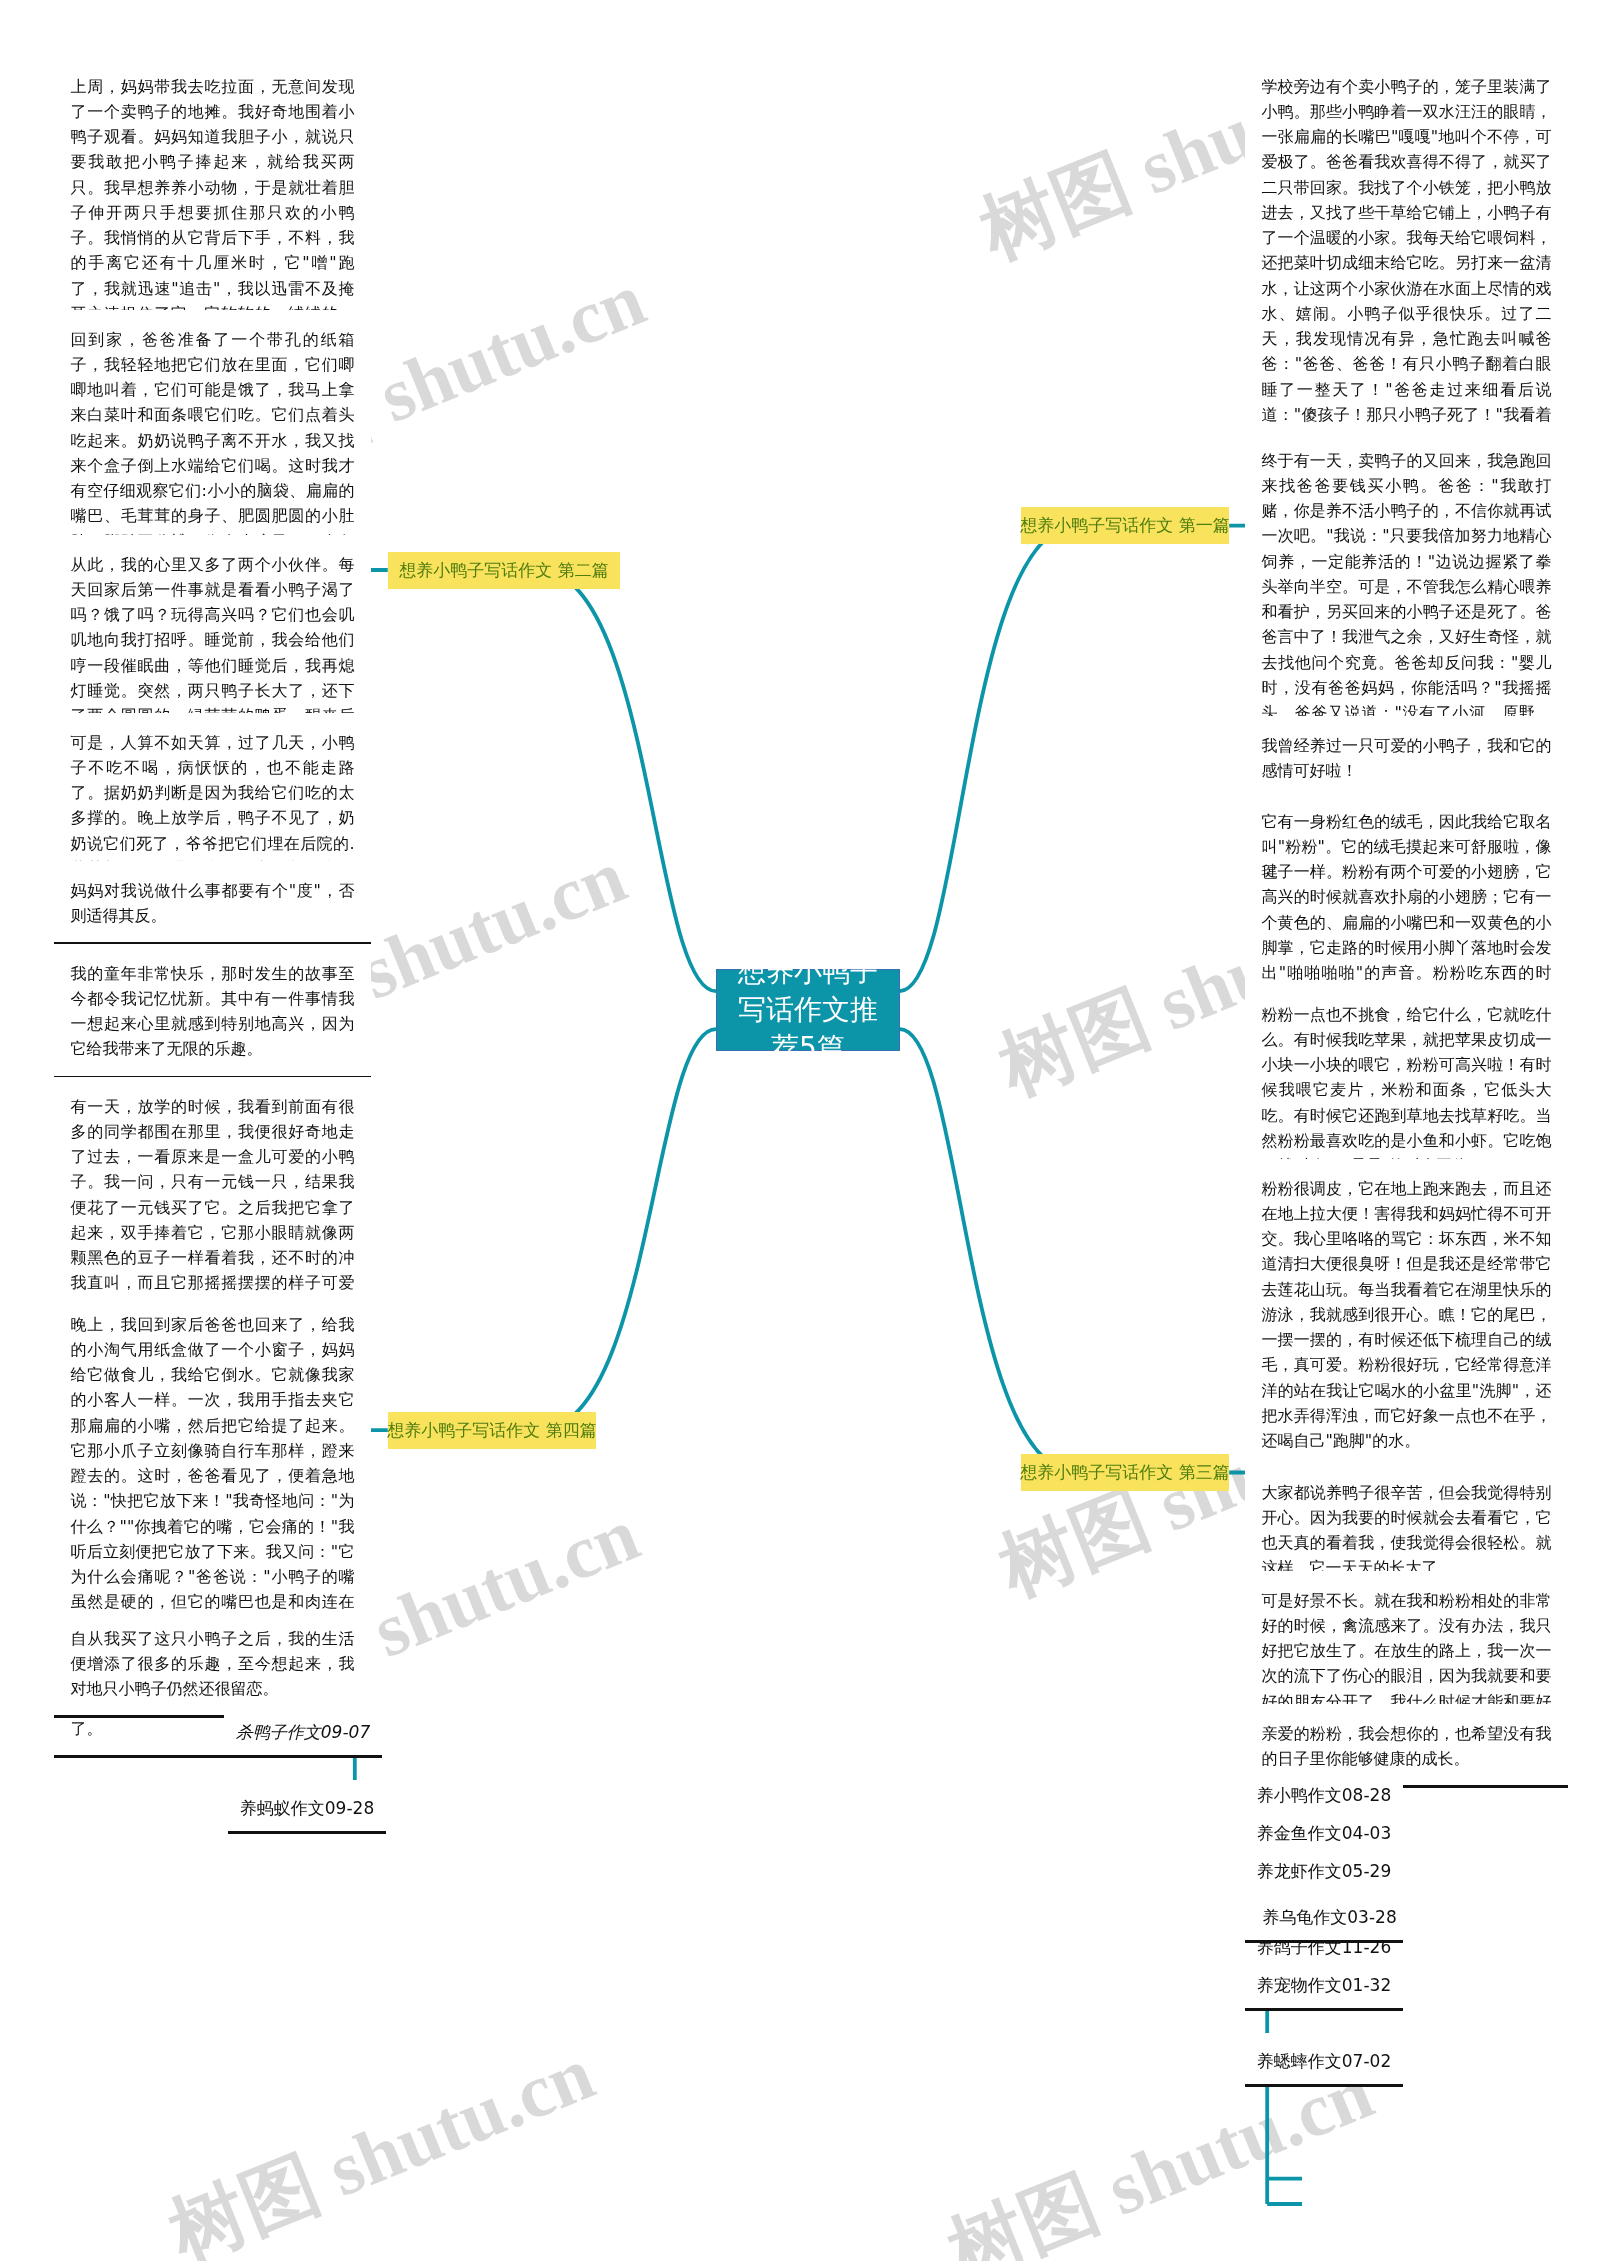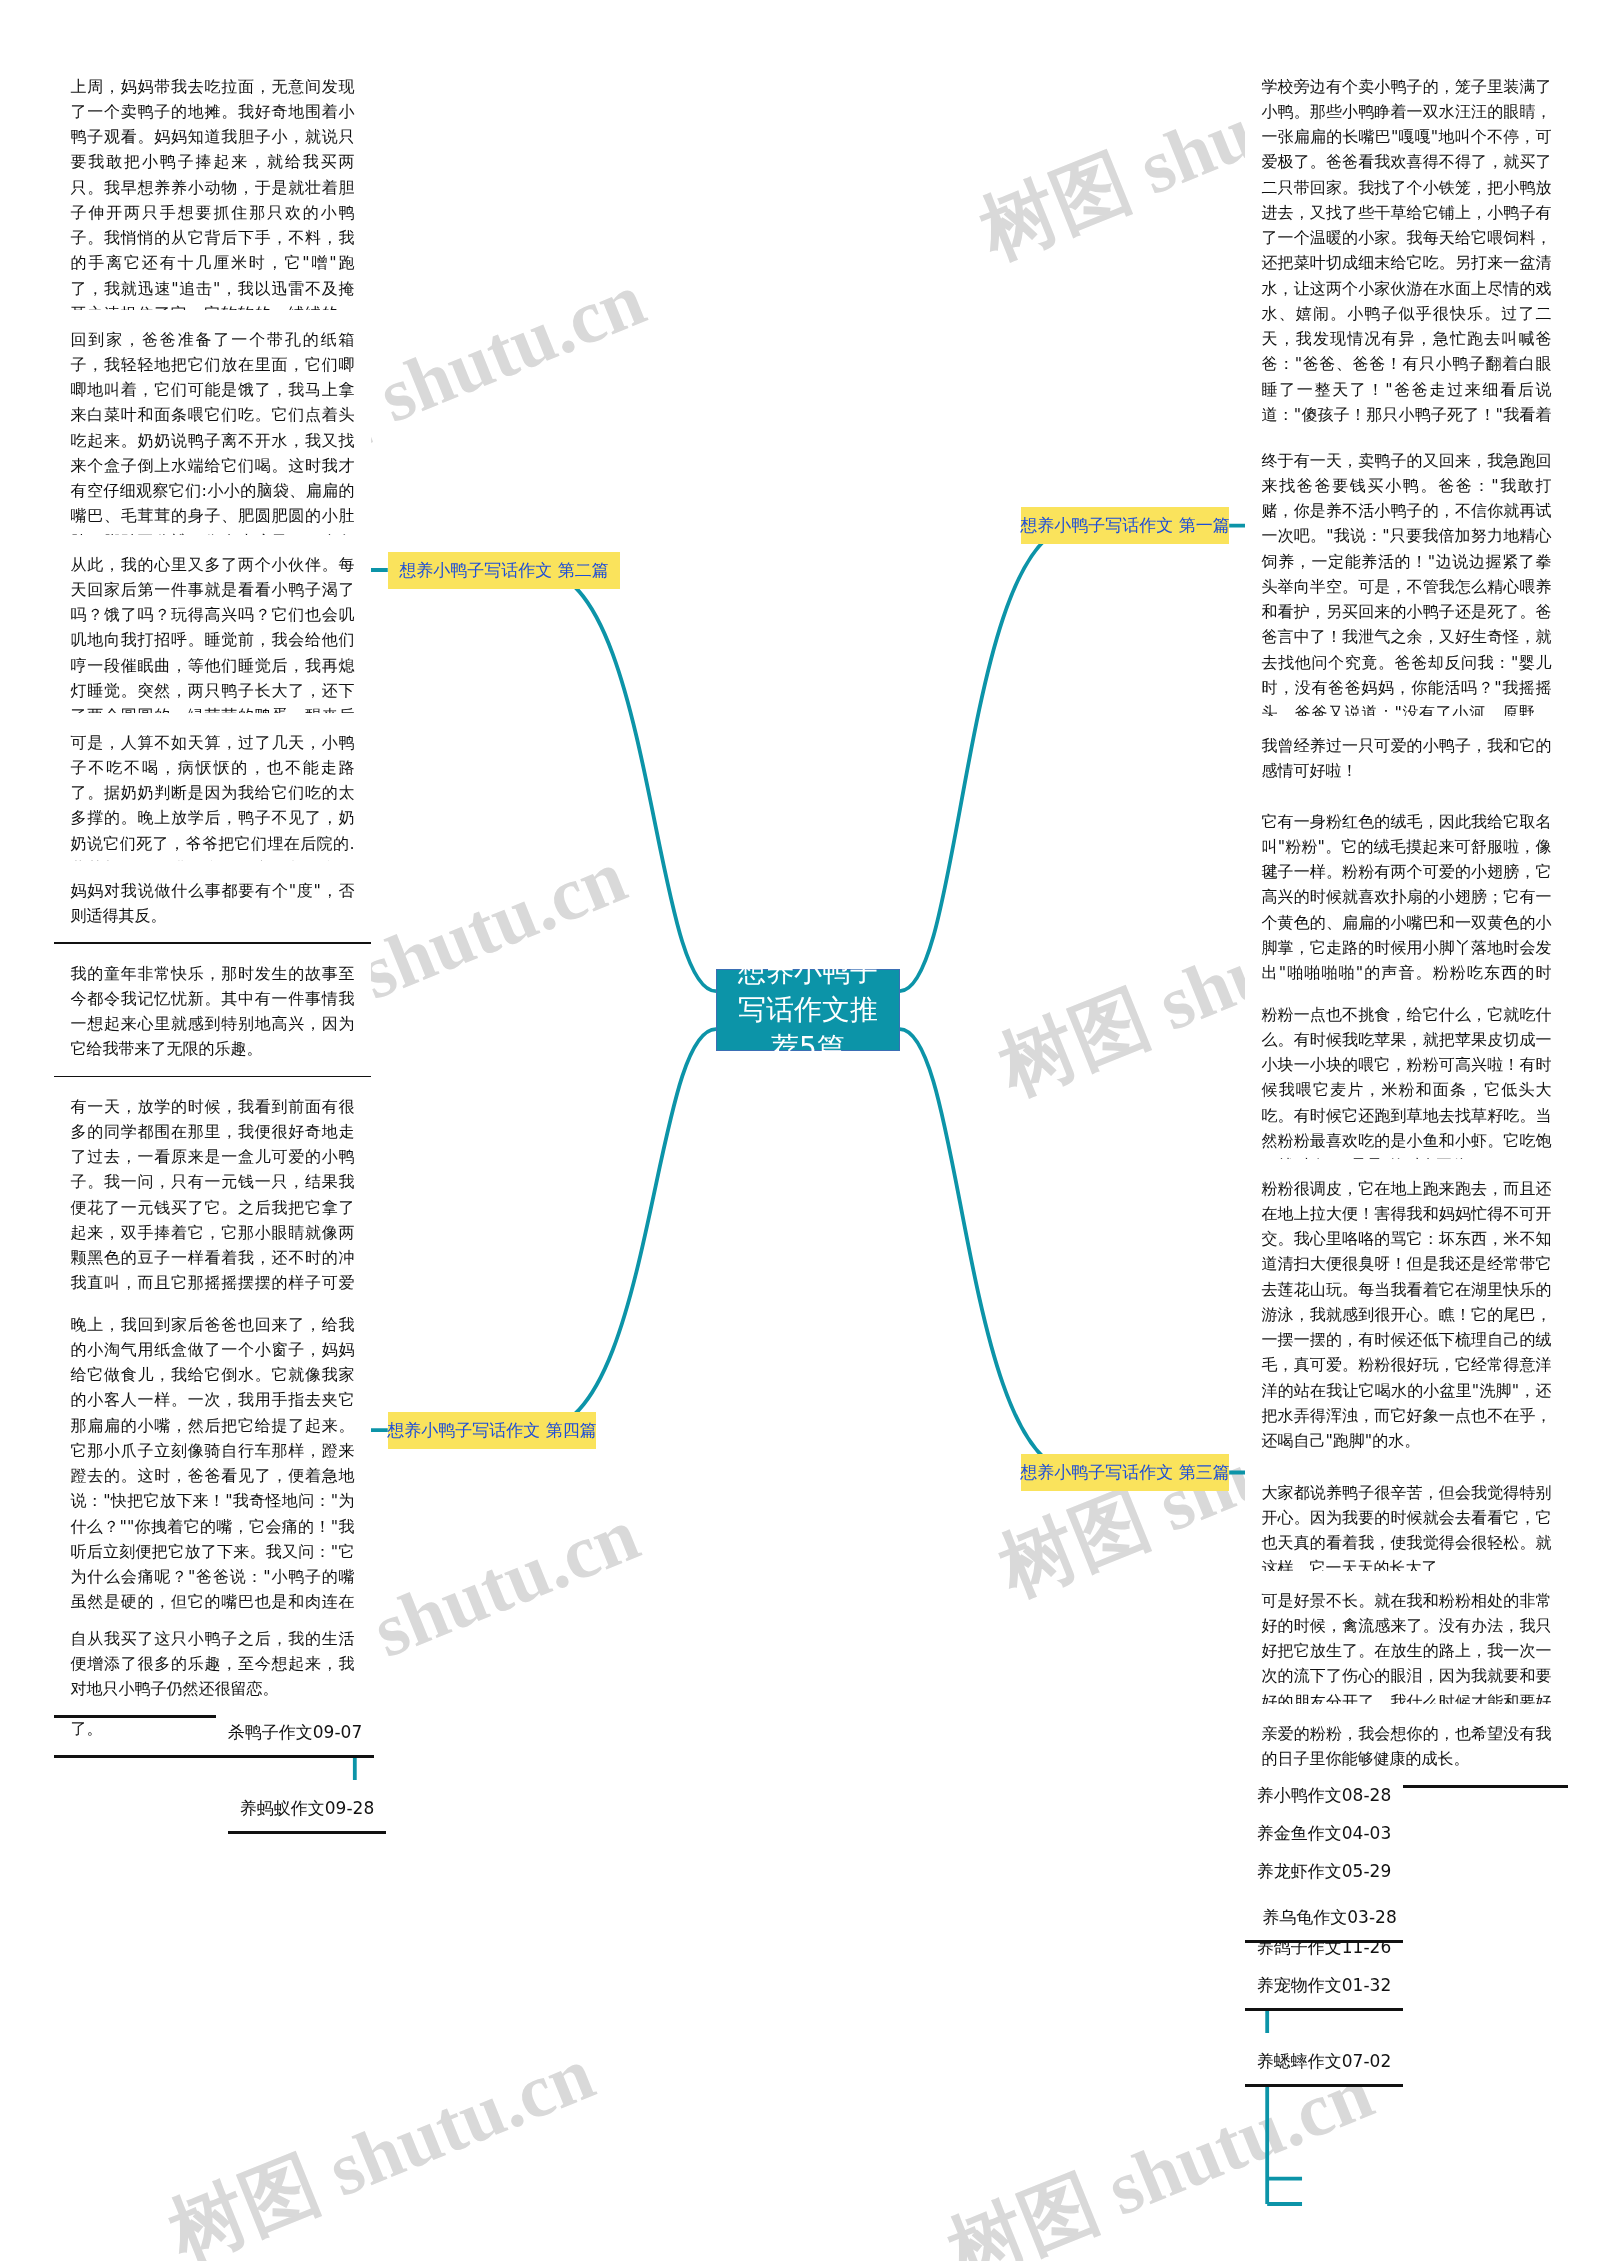--- a/index.html
+++ b/index.html
@@ -48,21 +48,21 @@
     line-height:1.35;
     text-align:center;
     display:flex;align-items:center;justify-content:center;
     padding:9px 12px;
   }
 
   
   .branch{
     position:absolute;z-index:4;box-sizing:border-box;
     background:#fae35c;
-    color:#1d4ed8;
+    color:#4d7c0f;
     font-size:17px;
     line-height:1.25;
     text-align:center;
     display:flex;align-items:center;justify-content:center;
     padding:5px 9px;
     white-space:nowrap;
   }
 </style>
 </head>
 <body>
@@ -161,21 +161,21 @@
 <div class="node" style="left:54px;top:310px;width:317px;">回到家，爸爸准备了一个带孔的纸箱子，我轻轻地把它们放在里面，它们唧唧地叫着，它们可能是饿了，我马上拿来白菜叶和面条喂它们吃。它们点着头吃起来。奶奶说鸭子离不开水，我又找来个盒子倒上水端给它们喝。这时我才有空仔细观察它们:小小的脑袋、扁扁的嘴巴、毛茸茸的身子、肥圆肥圆的小肚肚，脚趾不分瓣，像个小扇子，一身灰褐色绒毛亮亮的。走起路摇摇晃晃，像喝醉了酒。</div>
 <div class="node" style="left:54px;top:535px;width:317px;">从此，我的心里又多了两个小伙伴。每天回家后第一件事就是看看小鸭子渴了吗？饿了吗？玩得高兴吗？它们也会叽叽地向我打招呼。睡觉前，我会给他们哼一段催眠曲，等他们睡觉后，我再熄灯睡觉。突然，两只鸭子长大了，还下了两个圆圆的、绿莹莹的鸭蛋。醒来后我赶紧去看，原来是我做了个美梦。</div>
 <div class="node" style="left:54px;top:713px;width:317px;">可是，人算不如天算，过了几天，小鸭子不吃不喝，病恹恹的，也不能走路了。据奶奶判断是因为我给它们吃的太多撑的。晚上放学后，鸭子不见了，奶奶说它们死了，爷爷把它们埋在后院的.葡萄架下了。哎，我很伤心，都怪我喂他们太多面条，好心做了坏事。</div>
 <div class="node" style="left:54px;top:861px;width:317px;">妈妈对我说做什么事都要有个"度"，否则适得其反。</div>
 
 <div class="node" style="left:54px;top:944px;width:317px;">我的童年非常快乐，那时发生的故事至今都令我记忆忧新。其中有一件事情我一想起来心里就感到特别地高兴，因为它给我带来了无限的乐趣。</div>
 <div class="node" style="left:54px;top:1077px;width:317px;">有一天，放学的时候，我看到前面有很多的同学都围在那里，我便很好奇地走了过去，一看原来是一盒儿可爱的小鸭子。我一问，只有一元钱一只，结果我便花了一元钱买了它。之后我把它拿了起来，双手捧着它，它那小眼睛就像两颗黑色的豆子一样看着我，还不时的冲我直叫，而且它那摇摇摆摆的样子可爱极了。当我蹲下身子拿塑料袋时，它却从我的手里一摇一摆地跑了出去。我把它捉了回来，嘴里还念叨着："这小东西真淘气！"接着，我把它放在了塑料袋里，便给它起名叫——小淘气！</div>
 <div class="node" style="left:54px;top:1295px;width:317px;">晚上，我回到家后爸爸也回来了，给我的小淘气用纸盒做了一个小窗子，妈妈给它做食儿，我给它倒水。它就像我家的小客人一样。一次，我用手指去夹它那扁扁的小嘴，然后把它给提了起来。它那小爪子立刻像骑自行车那样，蹬来蹬去的。这时，爸爸看见了，便着急地说："快把它放下来！"我奇怪地问："为什么？""你拽着它的嘴，它会痛的！"我听后立刻便把它放了下来。我又问："它为什么会痛呢？"爸爸说："小鸭子的嘴虽然是硬的，但它的嘴巴也是和肉连在一起的，所以当然会感到痛了。"我惭愧地对小鸭子说："对不起啊，小淘气！"这时，小淘气好像听懂了我的话似的，对我叫了两声。它好像是原谅我了。</div>
 <div class="node" style="left:54px;top:1609px;width:317px;">自从我买了这只小鸭子之后，我的生活便增添了很多的乐趣，至今想起来，我对地只小鸭子仍然还很留恋。</div>
 
-<div class="node link" style="left:216px;top:1704px;width:158px;">杀鸭子作文09-07</div>
+<div class="node link" style="left:224px;top:1704px;width:158px;font-style:italic;">杀鸭子作文09-07</div>
 <div class="node link" style="left:228px;top:1780px;width:158px;text-align:center;">养蚂蚁作文09-28</div>
 
 <div class="node" style="left:1245px;top:57px;width:323px;">学校旁边有个卖小鸭子的，笼子里装满了小鸭。那些小鸭睁着一双水汪汪的眼睛，一张扁扁的长嘴巴"嘎嘎"地叫个不停，可爱极了。爸爸看我欢喜得不得了，就买了二只带回家。我找了个小铁笼，把小鸭放进去，又找了些干草给它铺上，小鸭子有了一个温暖的小家。我每天给它喂饲料，还把菜叶切成细末给它吃。另打来一盆清水，让这两个小家伙游在水面上尽情的戏水、嬉闹。小鸭子似乎很快乐。过了二天，我发现情况有异，急忙跑去叫喊爸爸："爸爸、爸爸！有只小鸭子翻着白眼睡了一整天了！"爸爸走过来细看后说道："傻孩子！那只小鸭子死了！"我看着剩下的那只小鸭子孤零零的，好可怜哦，又缠着爸爸再买了一只小鸭与它作伴。可是，过了两天，两只小鸭都死了，我好伤心啊，决定再买一对小鸭子精心饲养。可那个卖鸭子的却不见了，我更加想念那二只鸭子。</div>
 <div class="node" style="left:1245px;top:431px;width:323px;">终于有一天，卖鸭子的又回来，我急跑回来找爸爸要钱买小鸭。爸爸："我敢打赌，你是养不活小鸭子的，不信你就再试一次吧。"我说："只要我倍加努力地精心饲养，一定能养活的！"边说边握紧了拳头举向半空。可是，不管我怎么精心喂养和看护，另买回来的小鸭子还是死了。爸爸言中了！我泄气之余，又好生奇怪，就去找他问个究竟。爸爸却反问我："婴儿时，没有爸爸妈妈，你能活吗？"我摇摇头。爸爸又说道："没有了小河、原野、草地，小鸭就不能自由的生活。"我猛地明白了。没有了父爱母爱，没有了生机盎然的大自然，小鸭和我，就不能健康快乐的成长。</div>
 
 <div class="node" style="left:1245px;top:716px;width:323px;">我曾经养过一只可爱的小鸭子，我和它的感情可好啦！</div>
 <div class="node" style="left:1245px;top:792px;width:323px;">它有一身粉红色的绒毛，因此我给它取名叫"粉粉"。它的绒毛摸起来可舒服啦，像毽子一样。粉粉有两个可爱的小翅膀，它高兴的时候就喜欢扑扇的小翅膀；它有一个黄色的、扁扁的小嘴巴和一双黄色的小脚掌，它走路的时候用小脚丫落地时会发出"啪啪啪啪"的声音。粉粉吃东西的时候，头一点一点的，一上一下的，可好玩啦。</div>
 <div class="node" style="left:1245px;top:985px;width:323px;">粉粉一点也不挑食，给它什么，它就吃什么。有时候我吃苹果，就把苹果皮切成一小块一小块的喂它，粉粉可高兴啦！有时候我喂它麦片，米粉和面条，它低头大吃。有时候它还跑到草地去找草籽吃。当然粉粉最喜欢吃的是小鱼和小虾。它吃饱了就叫唤，"嘎嘎"的叫个不停。</div>
 <div class="node" style="left:1245px;top:1159px;width:323px;">粉粉很调皮，它在地上跑来跑去，而且还在地上拉大便！害得我和妈妈忙得不可开交。我心里咯咯的骂它：坏东西，米不知道清扫大便很臭呀！但是我还是经常带它去莲花山玩。每当我看着它在湖里快乐的游泳，我就感到很开心。瞧！它的尾巴，一摆一摆的，有时候还低下梳理自己的绒毛，真可爱。粉粉很好玩，它经常得意洋洋的站在我让它喝水的小盆里"洗脚"，还把水弄得浑浊，而它好象一点也不在乎，还喝自己"跑脚"的水。</div>
 <div class="node" style="left:1245px;top:1463px;width:323px;">大家都说养鸭子很辛苦，但会我觉得特别开心。因为我要的时候就会去看看它，它也天真的看着我，使我觉得会很轻松。就这样，它一天天的长大了。</div>

